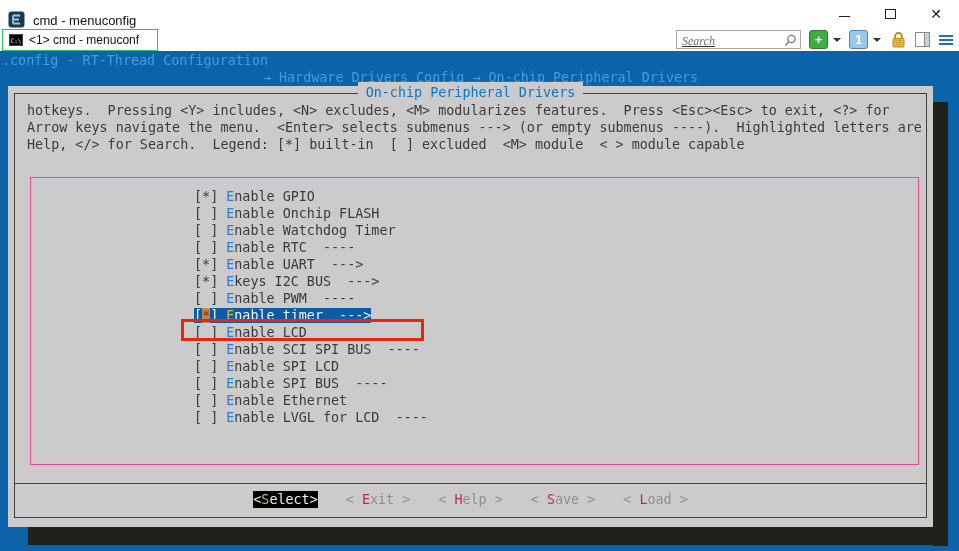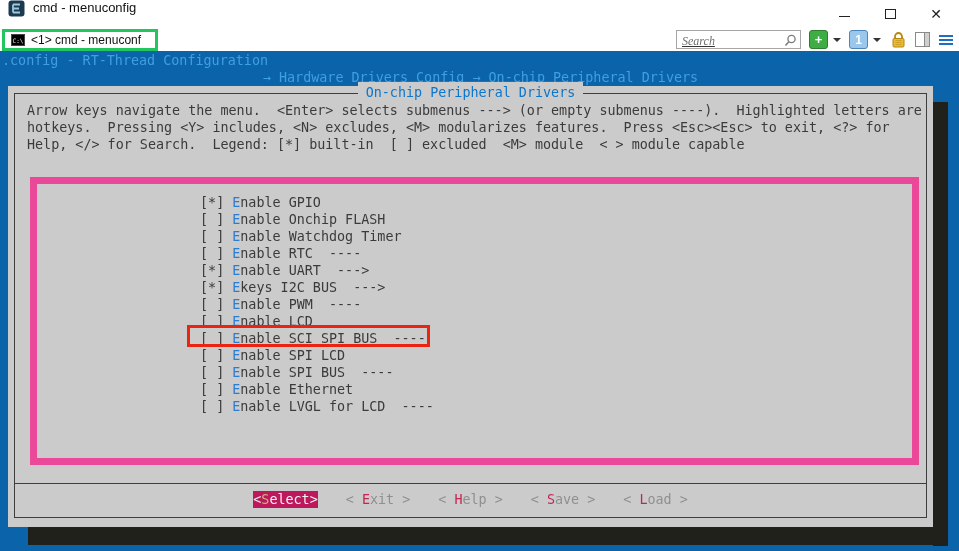--- a/index.html
+++ b/index.html
@@ -1,31 +1,31 @@
 <!DOCTYPE html>
 <html><head>
 <meta charset="utf-8">
 <style>
   * { margin:0; padding:0; box-sizing:border-box; }
   html,body { width:959px; height:551px; overflow:hidden; }
   body { position:relative; background:#ffffff; font-family:"Liberation Sans",sans-serif; }
 
   
-  .titlebar { position:absolute; left:0; top:0; width:959px; height:28px; background:#ffffff; display:flex; align-items:flex-start; padding-left:8px; }
+  .titlebar { position:absolute; left:0; top:0; width:959px; height:28px; background:#ffffff; display:flex; align-items:flex-end; padding-left:8px; }
   .app-icon { width:17px; height:17px; margin-right:8px; }
   .title-text { font-size:13px; color:#111; }
   .win-controls { position:absolute; right:0; top:0; height:28px; display:flex; }
   .win-btn { width:46px; height:28px; display:flex; align-items:center; justify-content:center; color:#222; }
   .glyph-min { width:11px; height:1px; background:#222; margin-top:5px; }
   .glyph-max { width:11px; height:10px; border:1px solid #222; }
   .glyph-close { font-size:14px; line-height:14px; color:#222; }
 
   
   .tabbar { position:absolute; left:0; top:28px; width:959px; height:23px; background:#ffffff; display:flex; align-items:center; }
-  .tab { margin-left:2px; height:22px; width:156px; border:3px solid #22c55e; background:#fff; display:flex; align-items:center; gap:6px; padding:0 6px; overflow:hidden; }
+  .tab { margin-left:2px; height:22px; width:156px; border:1px solid #22c55e; background:#fff; display:flex; align-items:center; gap:6px; padding:0 6px; overflow:hidden; }
   .tab-icon { width:14px; height:12px; background:#000; color:#e8e8e8; font-family:"DejaVu Sans Mono",monospace; font-size:6px; line-height:12px; text-align:center; border:1px solid #444; flex:none; }
   .tab-label { font-size:12px; color:#111; white-space:nowrap; }
   .search-wrap { margin-left:auto; position:relative; width:125px; height:19px; border:1px solid #a6a6a6; background:#fff; }
   .search-input { width:100%; height:100%; border:none; outline:none; padding:0 18px 0 5px; font-family:"Liberation Serif",serif; font-style:italic; font-size:12px; color:#333; background:transparent;text-decoration:underline; }
   .search-input::placeholder { color:#6e6e6e; font-style:italic; }
   .search-mag { position:absolute; right:3px; top:3px; }
   .tb-btn { width:19px; height:19px; border-radius:3px; display:flex; align-items:center; justify-content:center; font-weight:bold; font-size:13px; margin-left:8px; }
   .btn-plus { background:#3dad44; border:1px solid #2d7e32; color:#fff; }
   .btn-one { background:#9cc7ed; border:1px solid #4d85bd; color:#fff; font-size:12px; }
   .caret { width:0; height:0; border-left:4px solid transparent; border-right:4px solid transparent; border-top:4px solid #333; margin-left:5px; }
@@ -47,34 +47,34 @@
   .shadow-bottom { position:absolute; left:28px; top:476px; width:920px; height:18px; background:#21211c; }
 
   
   .dialog { position:absolute; left:8px; top:35px; width:925px; height:441px; background:#cbcbcb; color:#3b3b3b; }
   .frame { position:absolute; left:6px; right:6px; top:7px; bottom:9px; border:1px solid #3e3e3e; }
   .dialog-title-row { position:absolute; left:0; right:0; top:7px; text-align:center; }
   .dialog-title { display:inline-block; transform:translateY(-53%); background:#cbcbcb; padding:2px 8px; color:#0c76cc; white-space:pre; }
   .instructions { position:absolute; left:19px; top:16px; }
   .instructions div { white-space:pre; height:17px; }
 
-  .listbox { position:absolute; left:22px; top:91px; width:889px; height:288px; border:7px solid #ec4899; }
+  .listbox { position:absolute; left:22px; top:91px; width:889px; height:288px; border:1px solid #ec4899; }
   .menu { padding-top:10px; padding-left:163px; }
   .menu-row { height:17px; white-space:pre; }
   .hotkey { color:#2b7cd3; }
   .menu-row.selected span { background:#0b5ca4; color:#f2f2f2; }
   .menu-row.selected .chk-state { background:#bc8a51; color:#8c2318; }
   .menu-row.selected .hotkey { color:#c9b873; }
   .annotation { position:absolute; left:150px; top:141px; width:243px; height:22px; border:3px solid #ea2410; }
 
   .separator { position:absolute; left:6px; right:6px; top:397px; border-top:1px solid #3e3e3e; }
   .buttons-row { position:absolute; left:0; right:0; top:405px; text-align:center; white-space:pre; }
   .dlg-btn { display:inline-block; margin:0 14px; color:#8f8f8f; }
   .dlg-btn .b-hot { color:#c22650; }
-  .dlg-btn.selected { background:#be185d; color:#f2f2f2; }
+  .dlg-btn.selected { background:#000000; color:#f2f2f2; }
   .dlg-btn.selected .b-hot { color:#c9b873; }
 </style>
 </head>
 <body>
 
 <div class="titlebar">
   <svg class="app-icon" viewBox="0 0 17 17">
     <rect x="0.5" y="0.5" width="16" height="16" rx="3" fill="#1b3a52"></rect>
     <path d="M5 4.5 h7 M5 8.5 h6 M5 12.5 h7" stroke="#9fc8d8" stroke-width="1.8" fill="none"></path>
     <path d="M5 4.5 v8" stroke="#9fc8d8" stroke-width="1.8" fill="none"></path>
@@ -131,34 +131,35 @@
 
   <div class="shadow-right"></div>
   <div class="shadow-bottom"></div>
 
   <div class="dialog">
     <div class="frame"></div>
     <div class="dialog-title-row">
       <span class="dialog-title">On-chip Peripheral Drivers</span>
     </div>
     <div class="instructions">
+      <div>hotkeys.  Pressing &lt;Y&gt; includes, &lt;N&gt; excludes, &lt;M&gt; modularizes features.  Press &lt;Esc&gt;&lt;Esc&gt; to exit, &lt;?&gt; for</div>
       <div>Arrow keys navigate the menu.  &lt;Enter&gt; selects submenus ---&gt; (or empty submenus ----).  Highlighted letters are</div>
-      <div>hotkeys.  Pressing &lt;Y&gt; includes, &lt;N&gt; excludes, &lt;M&gt; modularizes features.  Press &lt;Esc&gt;&lt;Esc&gt; to exit, &lt;?&gt; for</div>
       <div>Help, &lt;/&gt; for Search.  Legend: [*] built-in  [ ] excluded  &lt;M&gt; module  &lt; &gt; module capable</div>
     </div>
 
     <div class="listbox">
       <div class="menu">
           <div class="menu-row"><span class="chk">[</span><span class="chk-state">*</span><span class="chk">] </span><span class="hotkey">E</span><span class="lbl">nable GPIO</span><span class="sfx"></span></div>
           <div class="menu-row"><span class="chk">[</span><span class="chk-state"> </span><span class="chk">] </span><span class="hotkey">E</span><span class="lbl">nable Onchip FLASH</span><span class="sfx"></span></div>
           <div class="menu-row"><span class="chk">[</span><span class="chk-state"> </span><span class="chk">] </span><span class="hotkey">E</span><span class="lbl">nable Watchdog Timer</span><span class="sfx"></span></div>
           <div class="menu-row"><span class="chk">[</span><span class="chk-state"> </span><span class="chk">] </span><span class="hotkey">E</span><span class="lbl">nable RTC</span><span class="sfx">  ----</span></div>
           <div class="menu-row"><span class="chk">[</span><span class="chk-state">*</span><span class="chk">] </span><span class="hotkey">E</span><span class="lbl">nable UART</span><span class="sfx">  ---&gt;</span></div>
           <div class="menu-row"><span class="chk">[</span><span class="chk-state">*</span><span class="chk">] </span><span class="hotkey">E</span><span class="lbl">keys I2C BUS</span><span class="sfx">  ---&gt;</span></div>
           <div class="menu-row"><span class="chk">[</span><span class="chk-state"> </span><span class="chk">] </span><span class="hotkey">E</span><span class="lbl">nable PWM</span><span class="sfx">  ----</span></div>
+          <div class="menu-row selected"><span class="chk">[</span><span class="chk-state">*</span><span class="chk">] </span><span class="hotkey">E</span><span class="lbl">nable timer</span><span class="sfx">  ---&gt;</span></div>
           <div class="menu-row"><span class="chk">[</span><span class="chk-state"> </span><span class="chk">] </span><span class="hotkey">E</span><span class="lbl">nable LCD</span><span class="sfx"></span></div>
           <div class="menu-row"><span class="chk">[</span><span class="chk-state"> </span><span class="chk">] </span><span class="hotkey">E</span><span class="lbl">nable SCI SPI BUS</span><span class="sfx">  ----</span></div>
           <div class="menu-row"><span class="chk">[</span><span class="chk-state"> </span><span class="chk">] </span><span class="hotkey">E</span><span class="lbl">nable SPI LCD</span><span class="sfx"></span></div>
           <div class="menu-row"><span class="chk">[</span><span class="chk-state"> </span><span class="chk">] </span><span class="hotkey">E</span><span class="lbl">nable SPI BUS</span><span class="sfx">  ----</span></div>
           <div class="menu-row"><span class="chk">[</span><span class="chk-state"> </span><span class="chk">] </span><span class="hotkey">E</span><span class="lbl">nable Ethernet</span><span class="sfx"></span></div>
           <div class="menu-row"><span class="chk">[</span><span class="chk-state"> </span><span class="chk">] </span><span class="hotkey">E</span><span class="lbl">nable LVGL for LCD</span><span class="sfx">  ----</span></div>
         </div>
       <div class="annotation"></div>
     </div>
 

